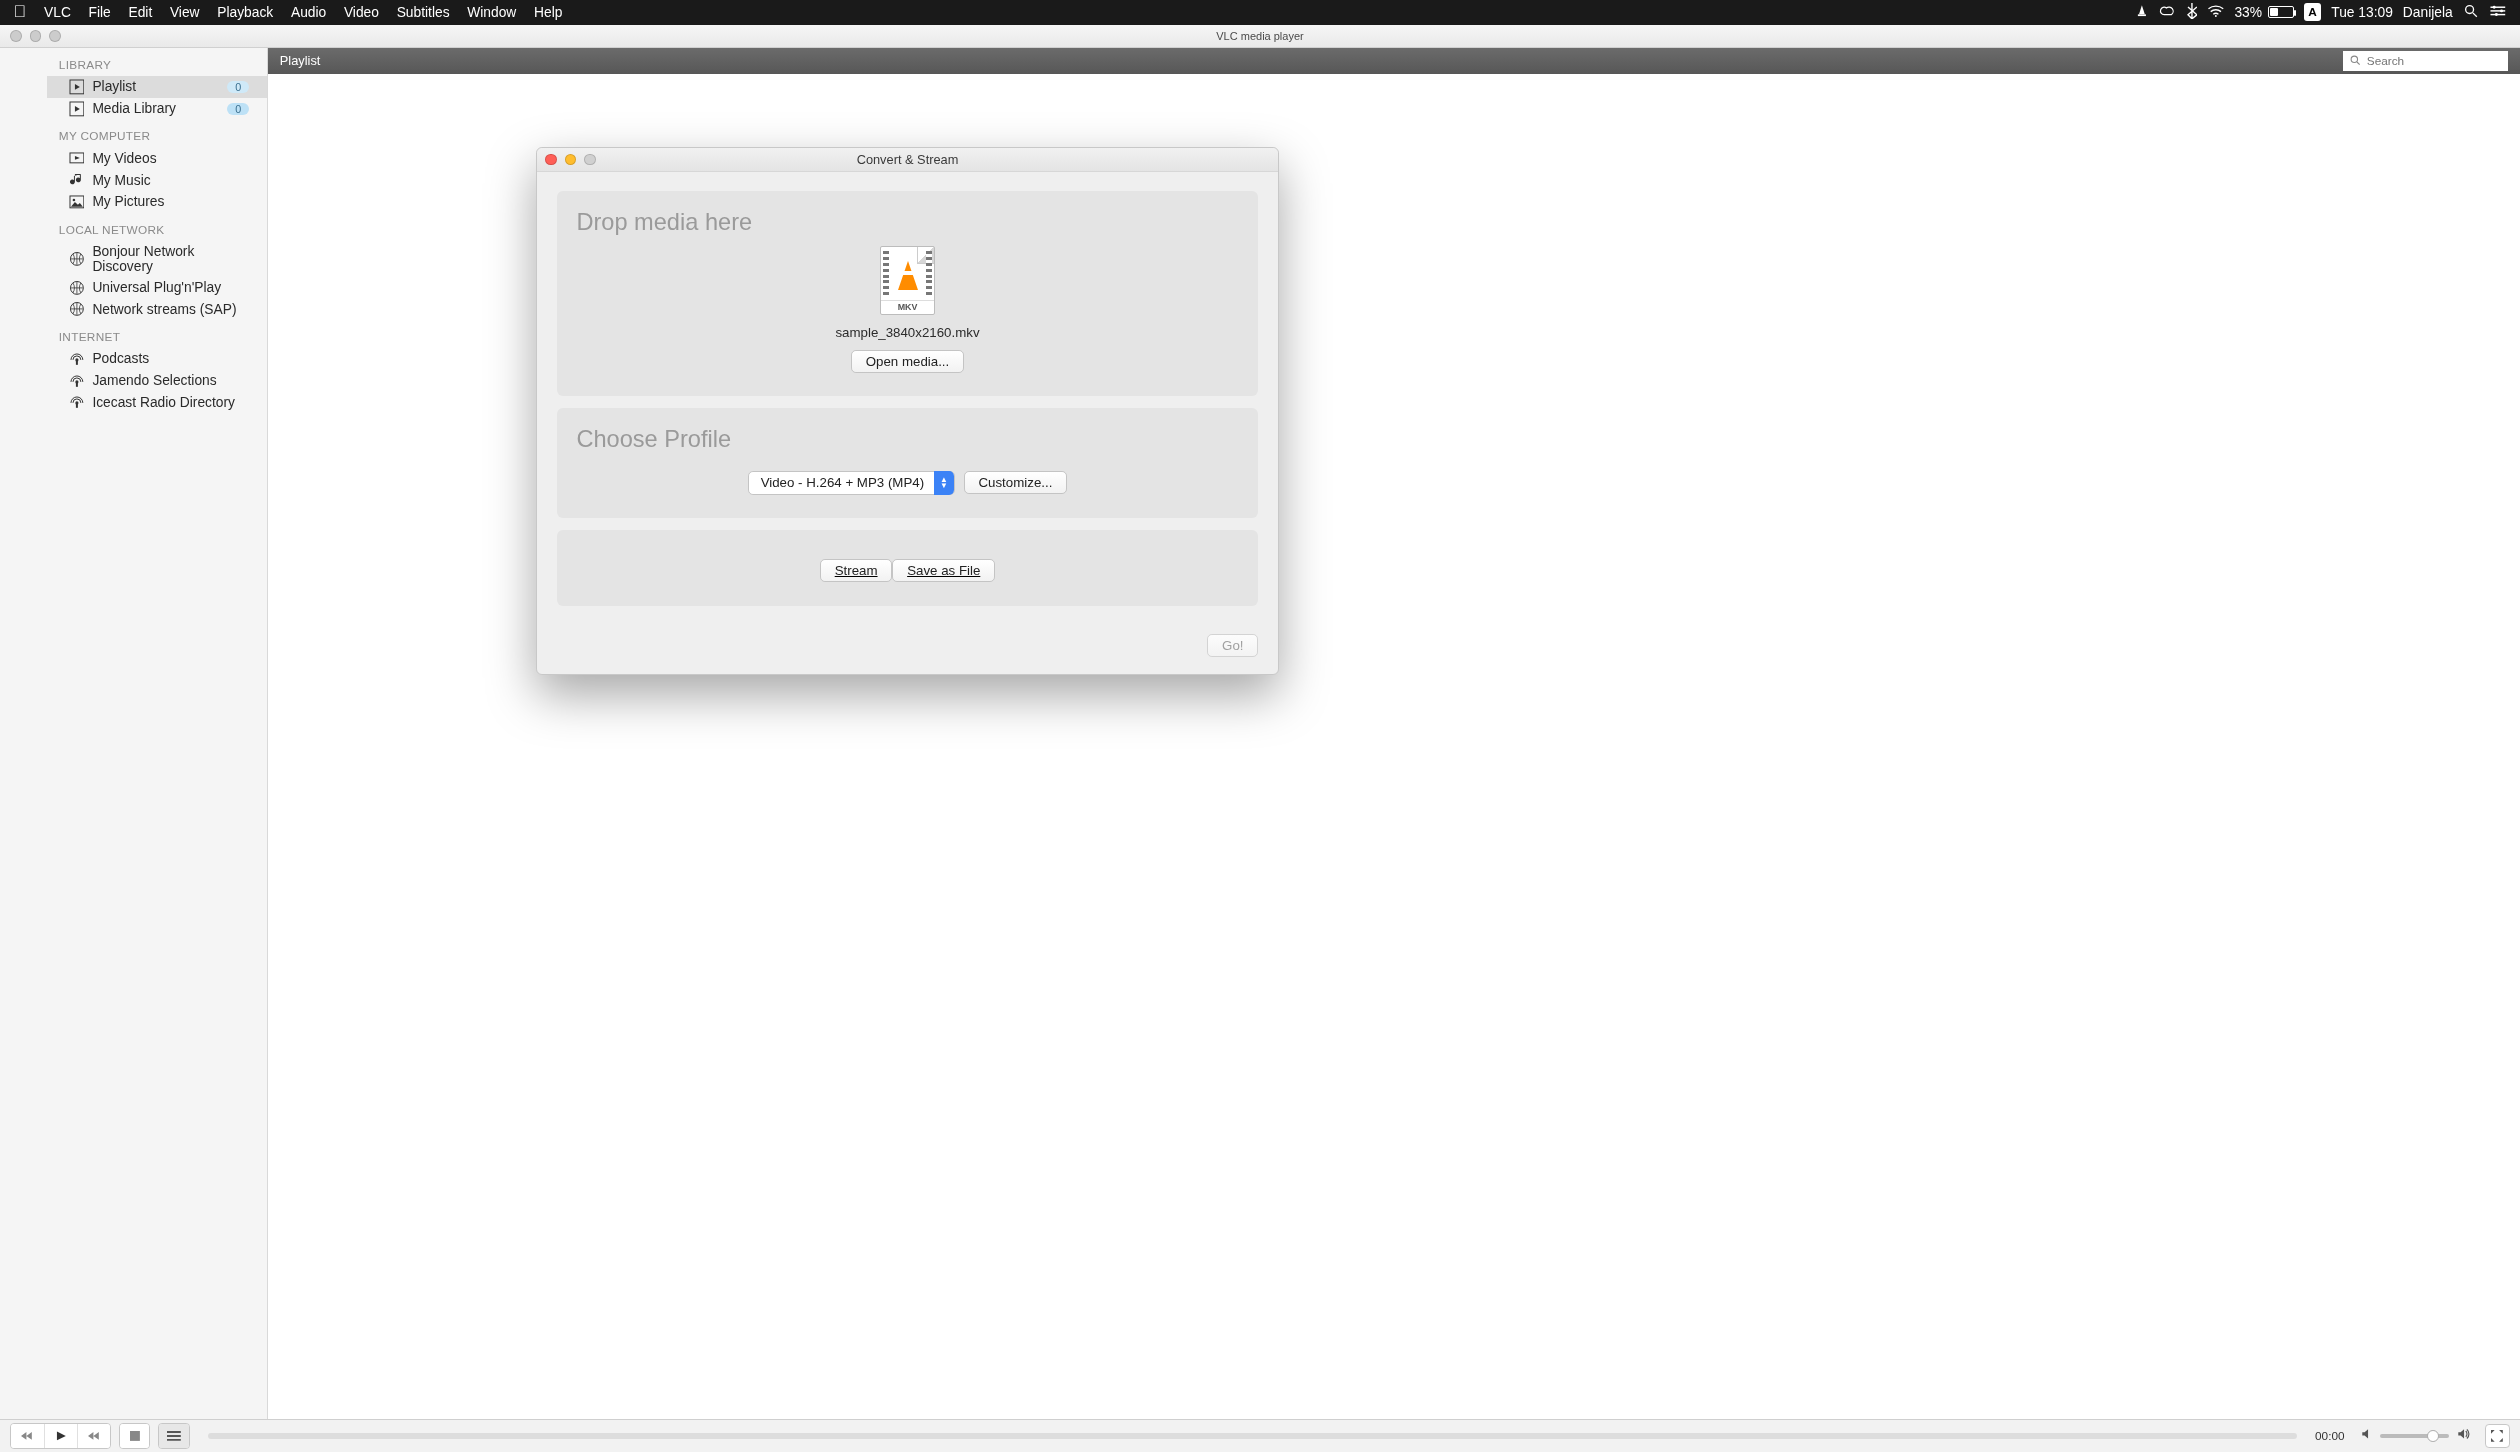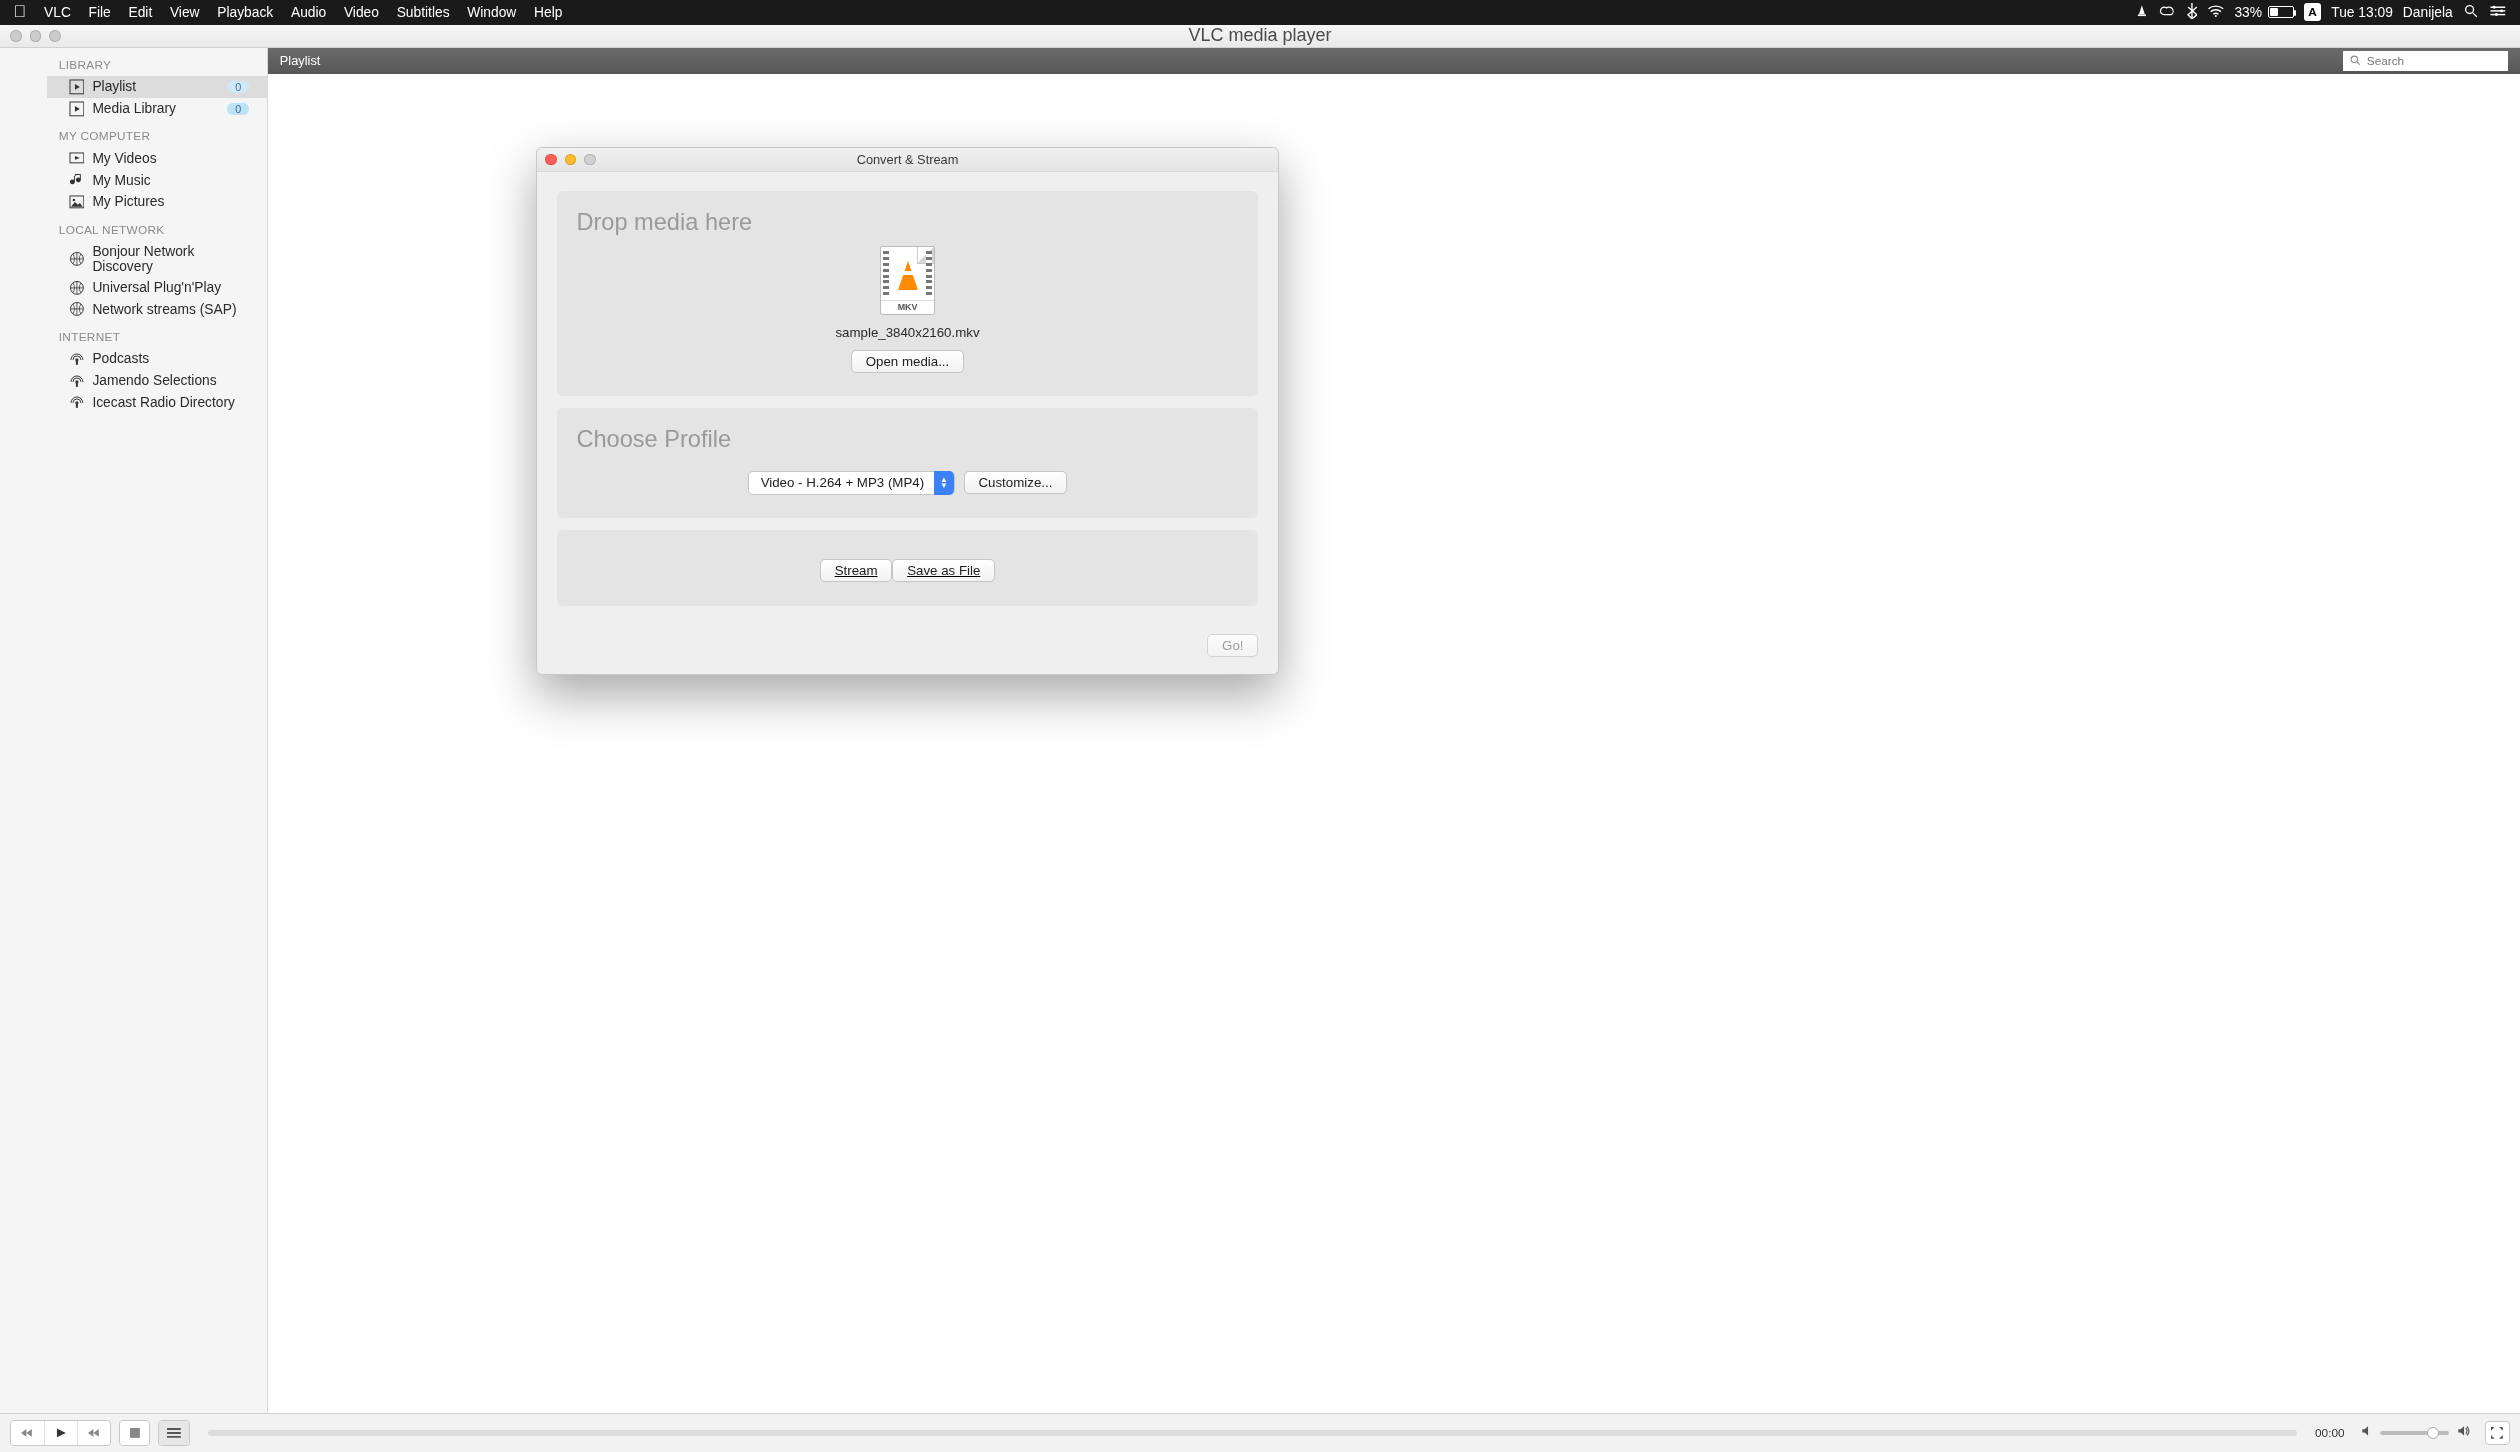--- a/index.html
+++ b/index.html
@@ -17,21 +17,21 @@
 .battery-icon { position: relative; width: 25.6px; height: 11.8px; border: 1px solid #fff; border-radius: 2px; }
 .battery-icon::after { content: ""; position: absolute; right: -3.9px; top: 3px; width: 2px; height: 5.9px; background: #fff; border-radius: 1px; }
 .battery-icon .fill { position: absolute; left: 1px; top: 1px; bottom: 1px; width: 33%; background: #fff; border-radius: 1px; }
 .keylang { width: 17.7px; height: 17.7px; background: #fff; color: #000; font-size: 11.8px; display: flex; align-items: center; justify-content: center; border-radius: 3px; font-weight: 600; }
 
 
 .window { position: relative; width: 100%; height: calc(100% - 24.6px); background: #ececec; display: flex; flex-direction: column; }
 .titlebar { height: 23.6px; background: linear-gradient(#f6f6f6,#e9e9e9); border-bottom: 1px solid #d0d0d0; display: flex; align-items: center; position: relative; }
 .traffic-lights { display: flex; gap: 7.9px; margin-left: 9.9px; }
 .tl { width: 11.8px; height: 11.8px; border-radius: 50%; background: #ccc; border: 0.5px solid rgba(0,0,0,0.15); }
-.titlebar .title { position: absolute; left: 0; right: 0; text-align: center; font-size: 18px; color: #4a4a4a; pointer-events: none; }
+.titlebar .title { position: absolute; left: 0; right: 0; text-align: center; font-size: 11px; color: #4a4a4a; pointer-events: none; }
 
 
 .content { flex: 1; display: flex; min-height: 0; }
 .sidebar { width: 268px; background: #f5f5f5; border-right: 1px solid #d9d9d9; overflow-y: auto; padding-bottom: 7.9px; padding-left: 47px; }
 .sb-section-title { font-size: 11.8px; color: #8a8a8a; letter-spacing: 0.3px; padding: 9.9px 11.8px 3.9px 11.8px; font-weight: 400; }
 .sb-item { display: flex; align-items: center; gap: 7.9px; padding: 3px 9.9px 3px 21.7px; font-size: 13.8px; color: #2a2a2a; cursor: default; position: relative; }
 .sb-item.selected { background: #dcdcdc; }
 .sb-badge { margin-left: auto; margin-right: 7.9px; background: #bde1f6; color: #3a6f8f; font-size: 10.8px; padding: 0 7.9px; border-radius: 7.9px; min-width: 19.7px; text-align: center; }
 .sb-item.selected .sb-badge { background: #cfe9f8; }
 .sb-icon { width: 15.8px; height: 15.8px; display: flex; align-items: center; justify-content: center; color: #333; }
@@ -39,21 +39,21 @@
 
 .main-pane { flex: 1; background: #ffffff; display: flex; flex-direction: column; position: relative; }
 .playlist-header { height: 25.6px; background: linear-gradient(#6b6b6b,#575757); color: #fff; display: flex; align-items: center; padding: 0 11.8px; font-size: 12.8px; }
 .playlist-header .ph-title { font-weight: 400; }
 .search-wrap { margin-left: auto; }
 .search-input { width: 165px; height: 19.7px; border-radius: 0; border: none; padding: 0 7.9px 0 23.6px; font-size: 11.8px; background: #fff; color: #333; }
 .search-container { position: relative; }
 .search-container .mag { position: absolute; left: 5.9px; top: 3px; color: #888; }
 
 
-.controls { height: 39px; background: #f2f2f2; border-top: 1px solid #cfcfcf; display: flex; align-items: center; padding: 0 9.9px; gap: 7.9px; }
+.controls { height: 33px; background: #f2f2f2; border-top: 1px solid #cfcfcf; display: flex; align-items: center; padding: 0 9.9px; gap: 7.9px; }
 .ctrl-group { display: flex; border: 1px solid #c7c7c7; border-radius: 3.9px; overflow: hidden; }
 .ctrl-btn { width: 33px; height: 23.6px; background: #fff; display: flex; align-items: center; justify-content: center; border-left: 1px solid #e0e0e0; color: #666; }
 .ctrl-btn:first-child { border-left: none; }
 .ctrl-btn.single { width: 29.6px; }
 .ctrl-btn.sunken { background: #e7e7e7; }
 .progress { flex: 1; height: 5.9px; background: #ddd; border-radius: 3px; margin: 0 9.9px; }
 .time { font-size: 11.8px; color: #333; margin-right: 7.9px; }
 .vol-icons { display: flex; align-items: center; gap: 5.9px; color: #555; }
 .vol-slider { width: 69px; height: 3.9px; background: #bbb; border-radius: 2px; position: relative; }
 .vol-slider .knob { position: absolute; right: 9.9px; top: -3.9px; width: 11.8px; height: 11.8px; background: #fff; border: 1px solid #aaa; border-radius: 50%; }

